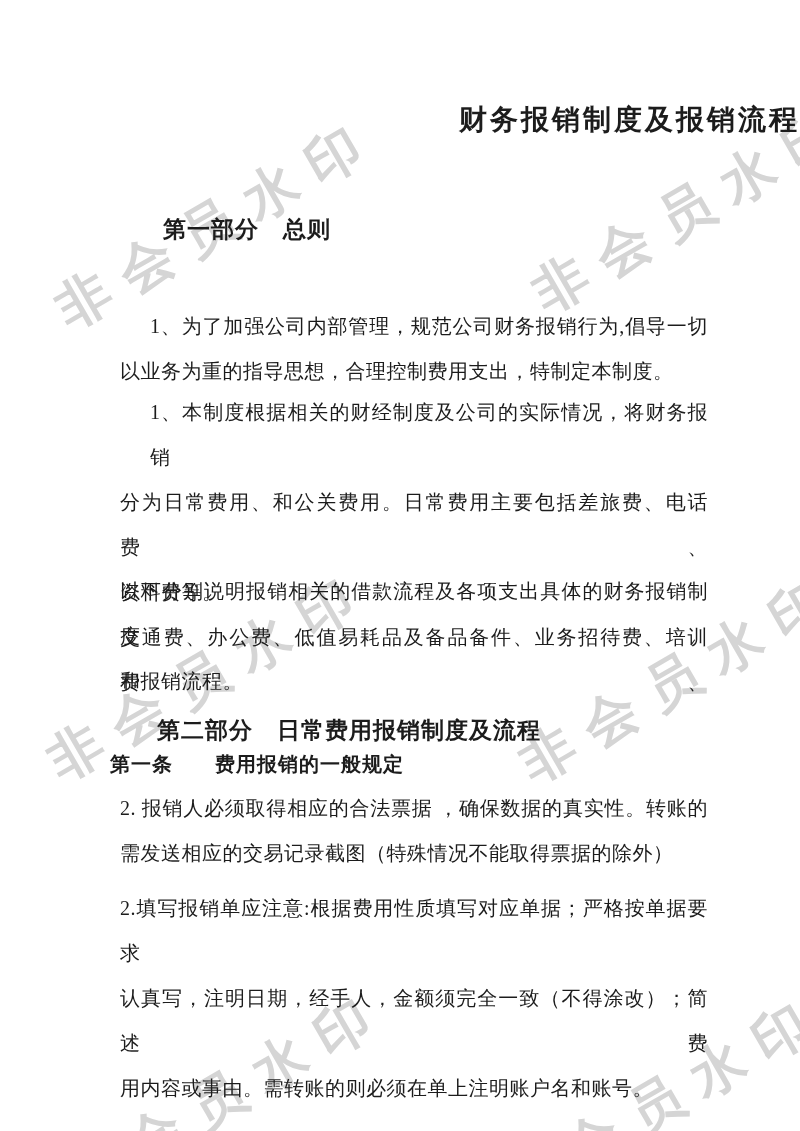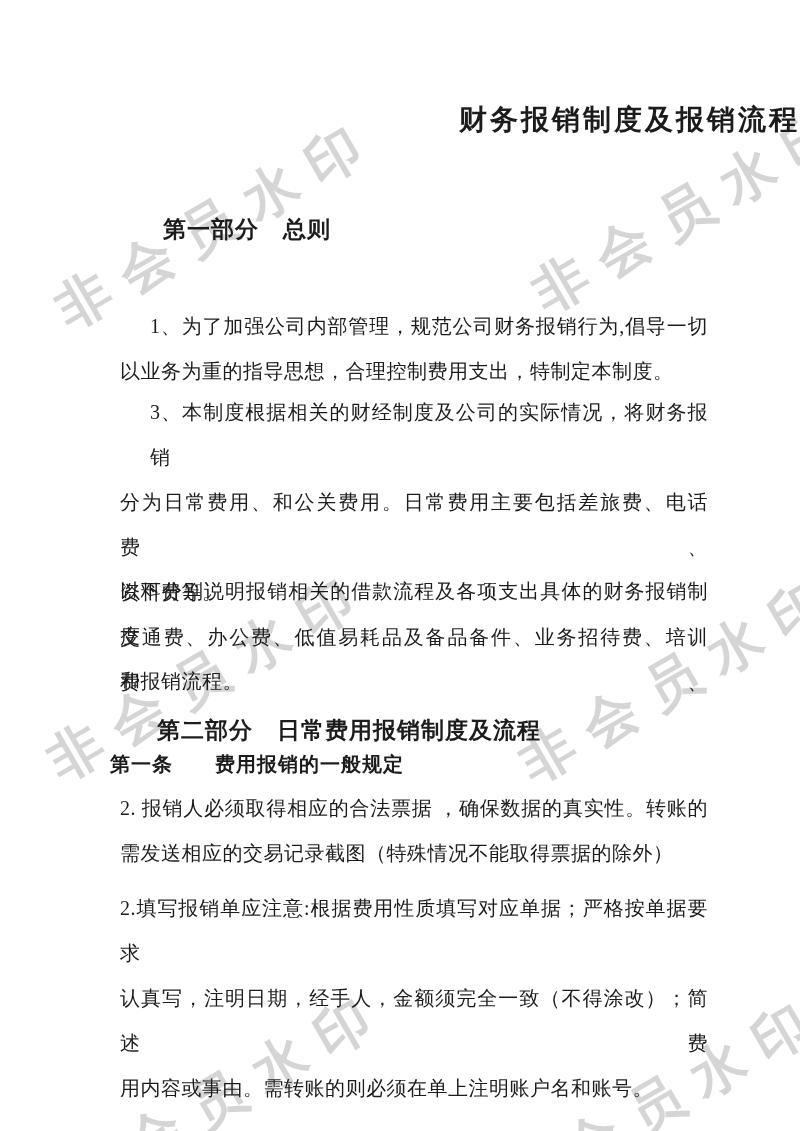--- a/index.html
+++ b/index.html
@@ -81,21 +81,21 @@
   <div class="doc-title">财务报销制度及报销流程</div>
 
   <div class="h-part1">第一部分　总则</div>
 
   <div class="para p1">
     <div class="line j ind">1、为了加强公司内部管理，规范公司财务报销行为,倡导一切</div>
     <div class="line">以业务为重的指导思想，合理控制费用支出，特制定本制度。</div>
   </div>
 
   <div class="para p2">
-    <div class="line j ind">3、本制度根据相关的财经制度及公司的实际情况，将财务报销</div>
+    <div class="line j ind">1、本制度根据相关的财经制度及公司的实际情况，将财务报销</div>
     <div class="line j">分为日常费用、和公关费用。日常费用主要包括差旅费、电话费、</div>
     <div class="line">资料费等。</div>
     <div class="line j">交通费、办公费、低值易耗品及备品备件、业务招待费、培训费、</div>
   </div>
 
   <div class="para p3">
     <div class="line j">以下分别说明报销相关的借款流程及各项支出具体的财务报销制度</div>
     <div class="line">和报销流程。</div>
   </div>
 

